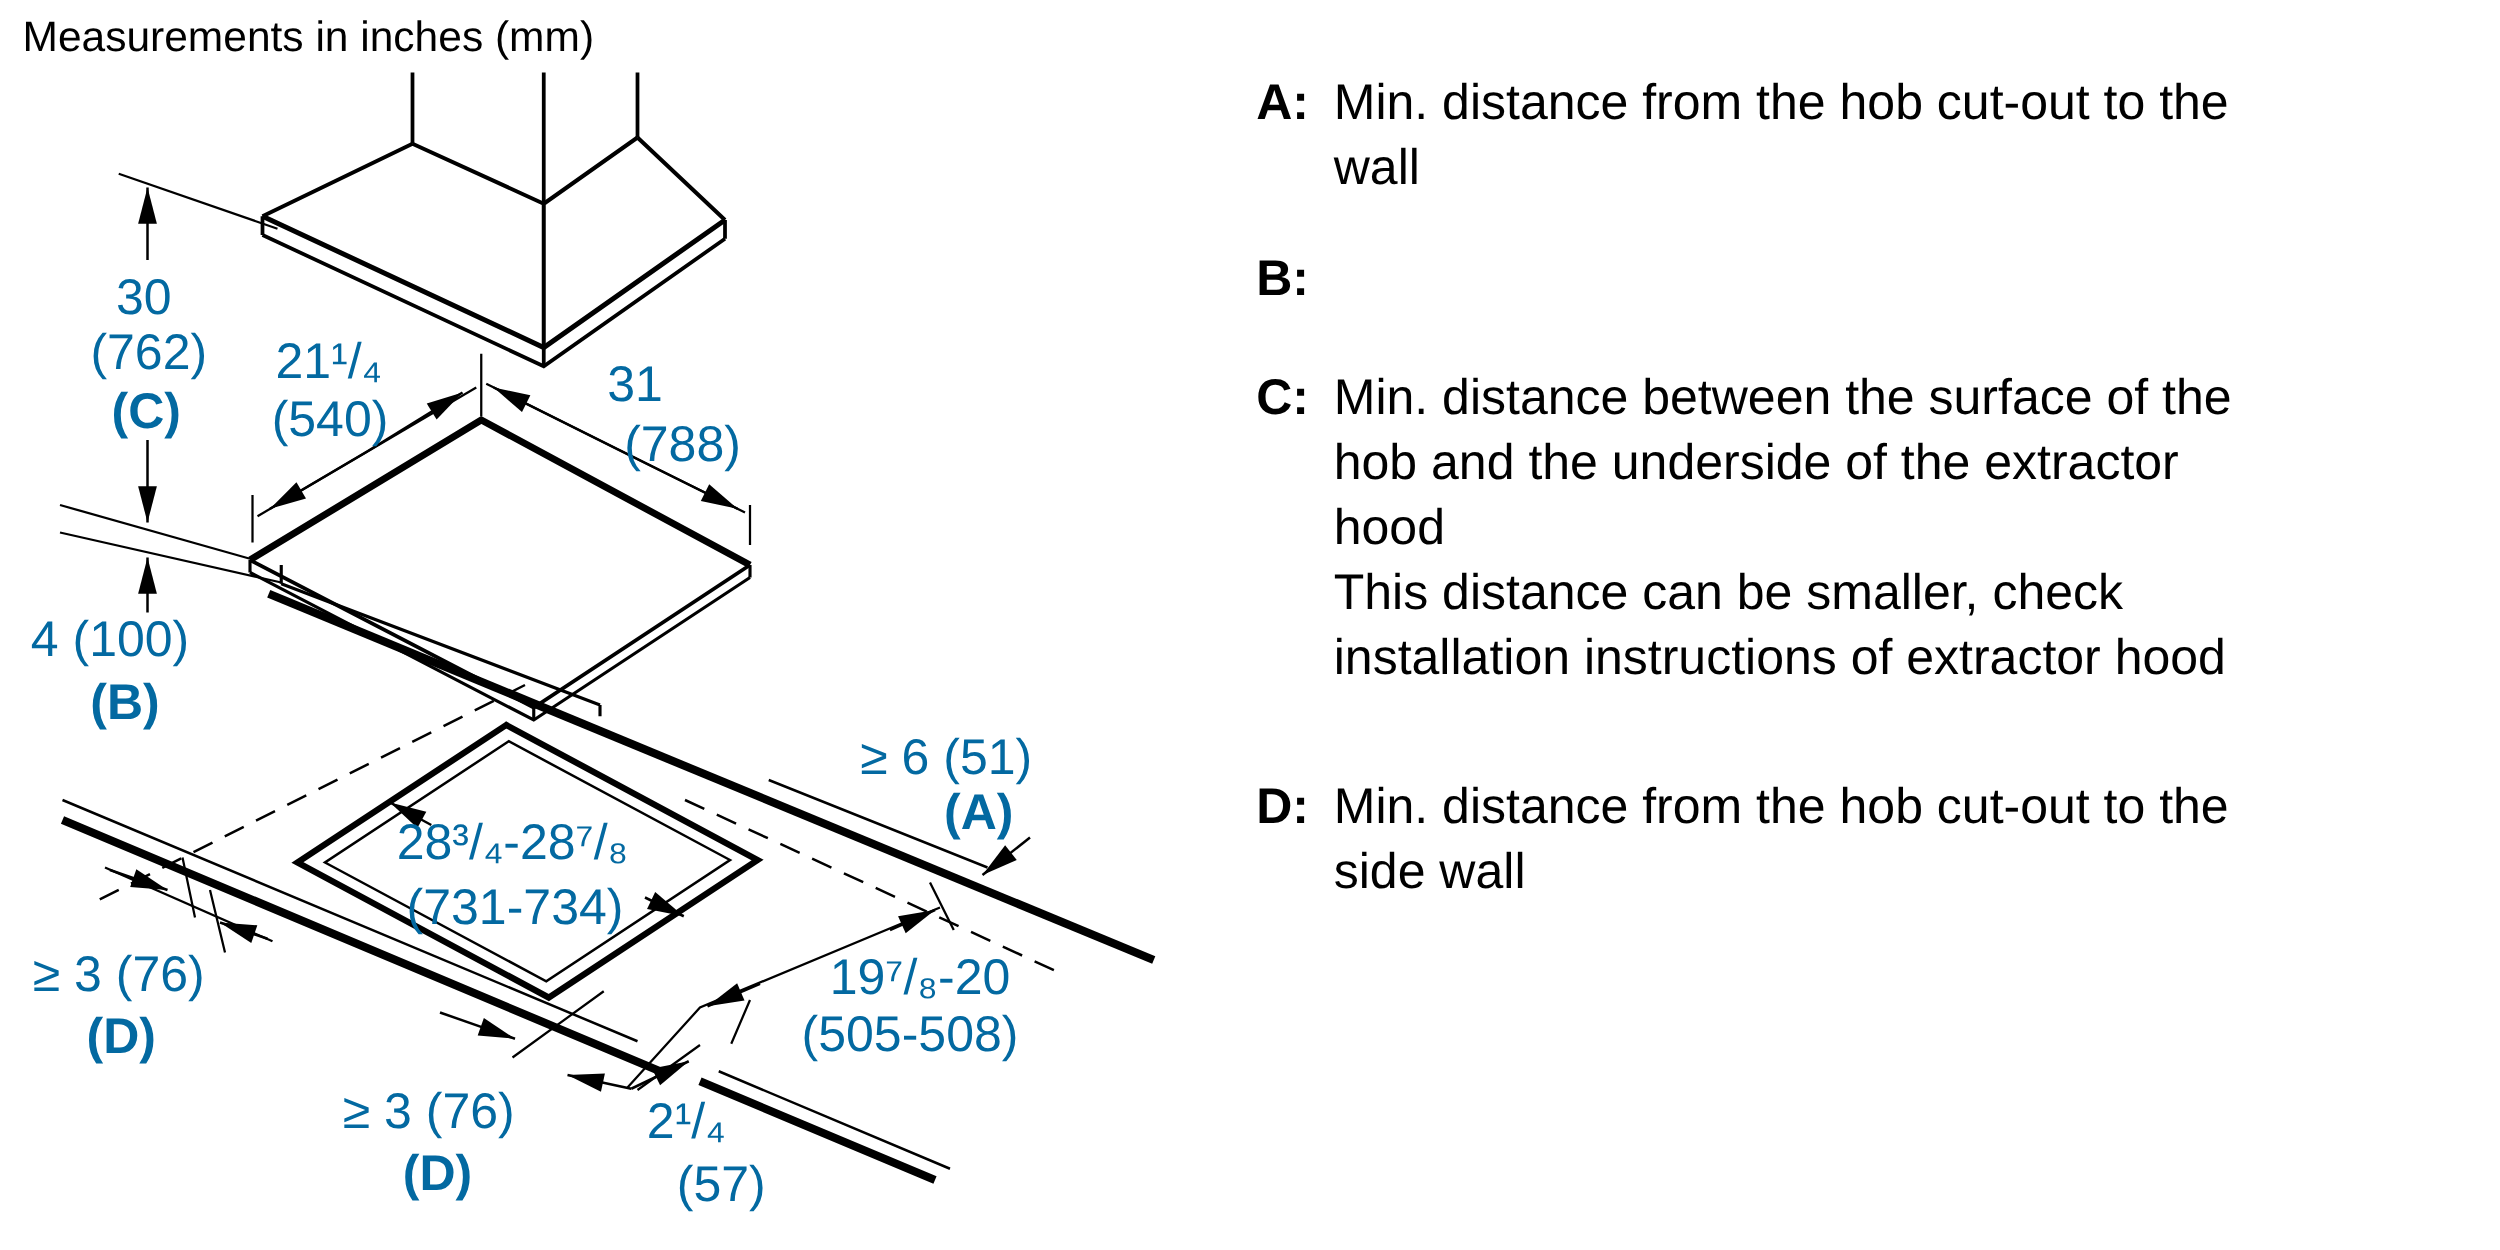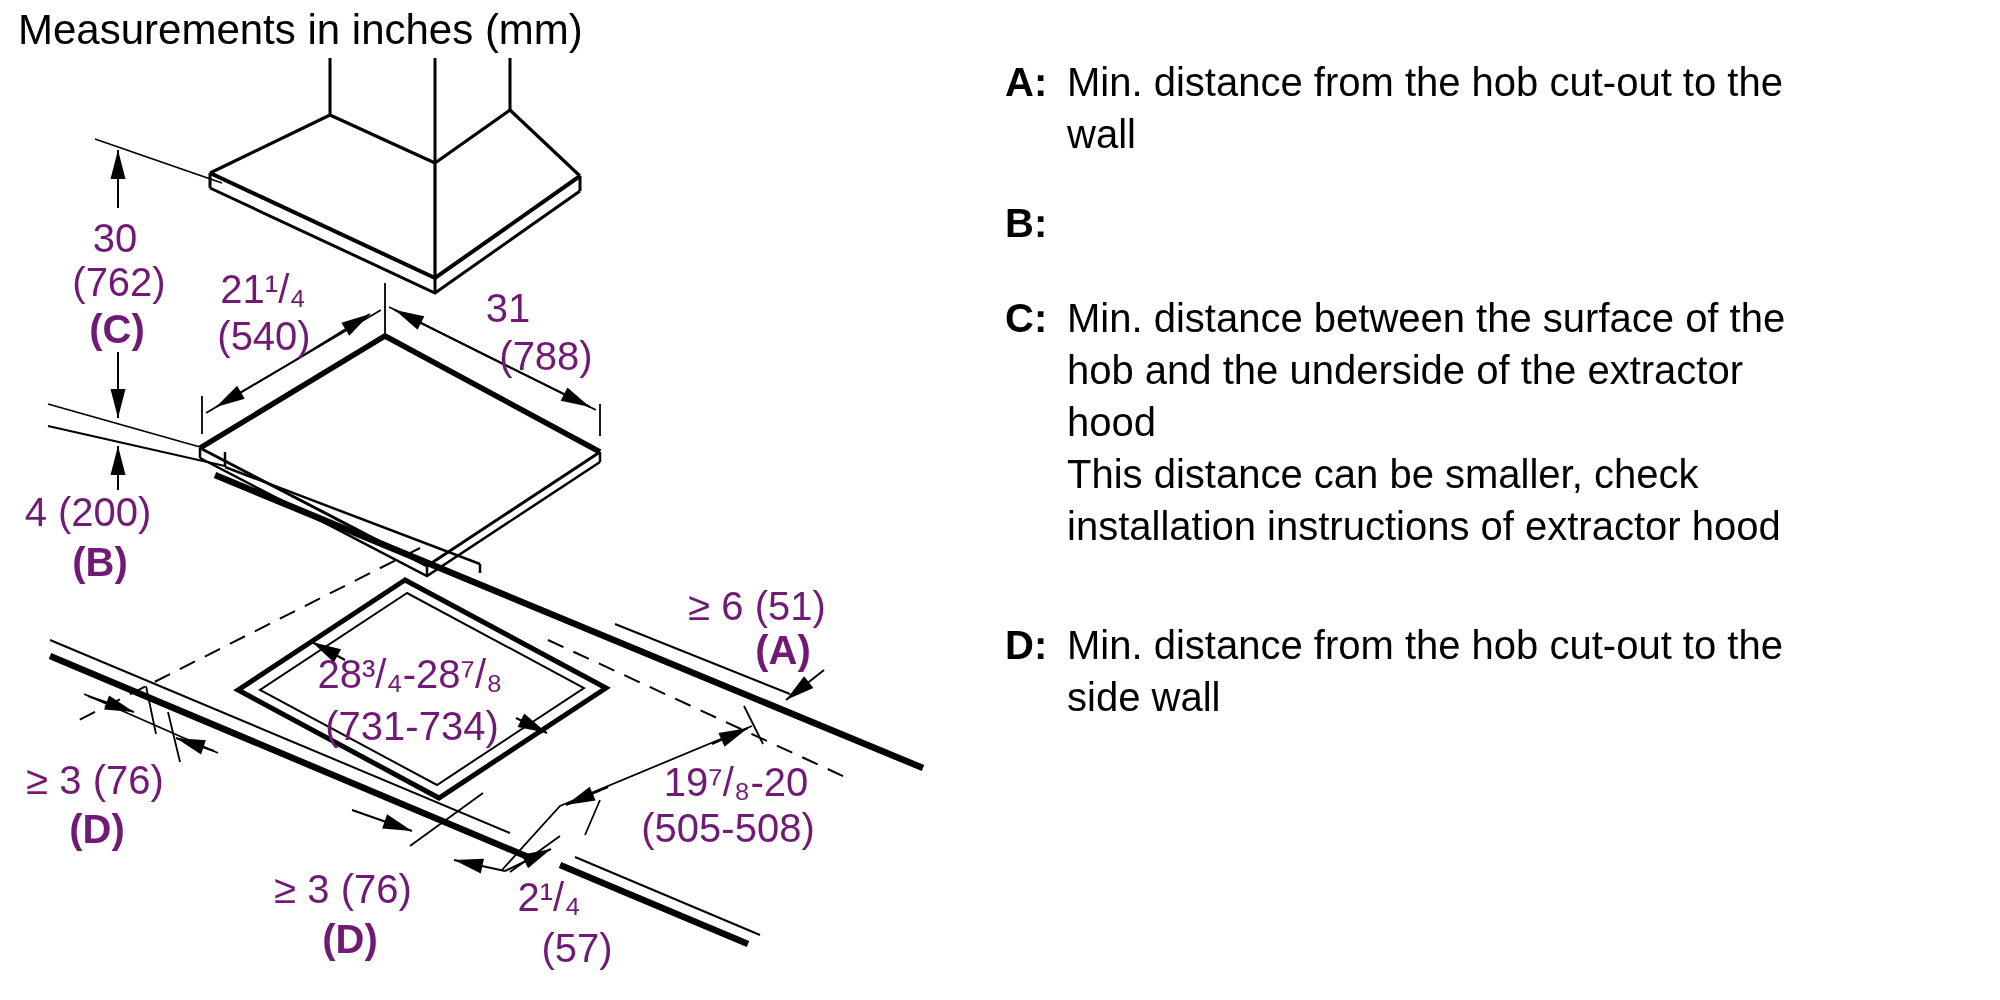--- a/index.html
+++ b/index.html
@@ -3,25 +3,25 @@
 <meta charset="utf-8">
 <style>
   html,body{margin:0;padding:0;background:#fff;}
   #stage{
     position:relative;width:2000px;height:1000px;background:#fff;overflow:hidden;
     font-family:"Liberation Sans","DejaVu Sans",sans-serif;color:#000;
   }
   #diagram-svg{position:absolute;left:0;top:0;}
   .lbl{
     position:absolute;font-size:40px;line-height:46px;white-space:nowrap;
-    transform:translateX(-50%);text-align:center;color:#701a75;
+    transform:translateX(-50%);text-align:center;color:#0369a1;
   }
   .lbl.bold{font-weight:700;}
   #page-title{
-    position:absolute;left:18px;top:6px;font-size:42px;line-height:48px;white-space:nowrap;
+    position:absolute;left:18px;top:6px;font-size:34px;line-height:48px;white-space:nowrap;
   }
   .legend-item{
     position:absolute;left:1005px;display:flex;align-items:flex-start;
     font-size:40px;line-height:52px;
   }
   .legend-key{font-weight:700;width:44px;flex:0 0 44px;}
   .legend-text{white-space:pre-line;max-width:900px;margin-left:18px;}
   
   .s{stroke:#000;fill:none;}
   .w18{stroke-width:1.8px;} .w2{stroke-width:2px;} .w25{stroke-width:2.5px;}
@@ -124,21 +124,21 @@
       <line class="s w2" x1="505" y1="871" x2="551" y2="849" marker-end="url(#ah)"></line>
     </g>
   </svg>
 
   <div id="page-title">Measurements in inches (mm)</div>
 
   <div class="lbl" style="left:115px;top:215px;">30</div>
   <div class="lbl" style="left:119px;top:259px;">(762)</div>
   <div class="lbl bold" style="left:117px;top:306px;">(C)</div>
 
-  <div class="lbl" style="left:88px;top:489px;">4 (200)</div>
+  <div class="lbl" style="left:88px;top:489px;">4 (100)</div>
   <div class="lbl bold" style="left:100px;top:539px;">(B)</div>
 
   <div class="lbl" style="left:263px;top:266px;">21¹/₄</div>
   <div class="lbl" style="left:264px;top:313px;">(540)</div>
 
   <div class="lbl" style="left:508px;top:285px;">31</div>
   <div class="lbl" style="left:513px;top:333px;margin-left:33px;">(788)</div>
 
   <div class="lbl" style="left:757px;top:583px;">≥ 6 (51)</div>
   <div class="lbl bold" style="left:783px;top:627px;">(A)</div>

